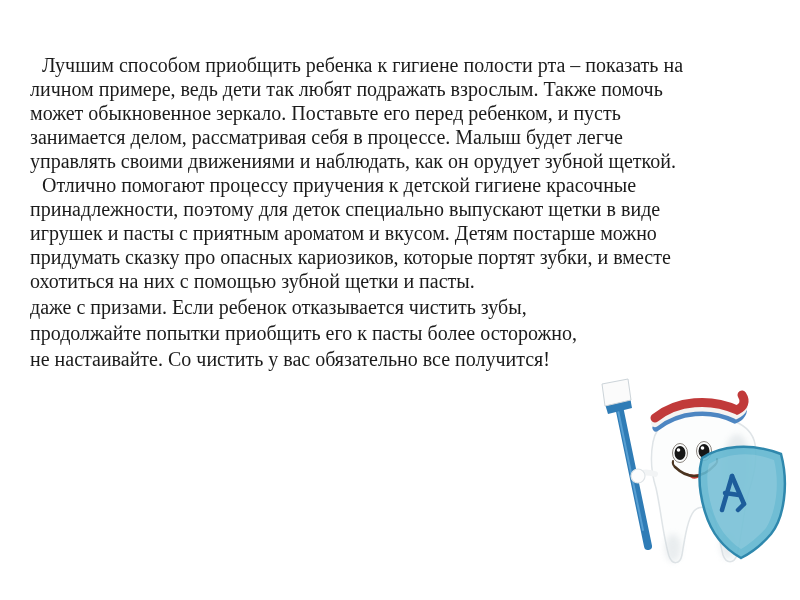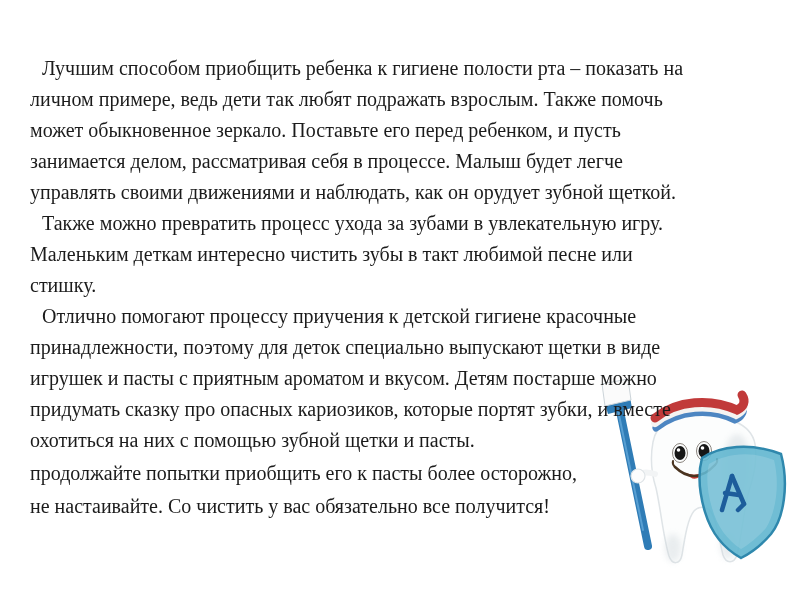--- a/index.html
+++ b/index.html
@@ -16,21 +16,21 @@
   }
   .text-block {
     position: absolute;
     top: 53px; left: 30px; right: 6px;
     z-index: 2;
     color: #1b1b1b;
   }
   .para {
     margin: 0;
     font-size: 20px;
-    line-height: 31px;
+    line-height: 24px;
     white-space: pre-line;
     color: #1b1b1b;
   }
   .indent { text-indent: 12px; }
   .gap { margin-top: 2px; }
   .mascot {
     position: absolute;
     left: 585px; top: 378px;
     width: 215px; height: 200px;
     z-index: 1;
@@ -40,28 +40,26 @@
 <body>
 
 <div class="slide">
 
   <div class="text-block">
     <p class="para indent">Лучшим способом приобщить ребенка к гигиене полости рта – показать на
 личном примере, ведь дети так любят подражать взрослым. Также помочь
 может обыкновенное зеркало. Поставьте его перед ребенком, и пусть
 занимается делом, рассматривая себя в процессе. Малыш будет легче
 управлять своими движениями и наблюдать, как он орудует зубной щеткой.</p>
-    <p class="para indent">Также можно превратить процесс ухода за зубами в увлекательную игру.
-Маленьким деткам интересно чистить зубы в такт любимой песне или
-стишку.</p>
     <p class="para indent">Отлично помогают процессу приучения к детской гигиене красочные
 принадлежности, поэтому для деток специально выпускают щетки в виде
 игрушек и пасты с приятным ароматом и вкусом. Детям постарше можно
 придумать сказку про опасных кариозиков, которые портят зубки, и вместе
 охотиться на них с помощью зубной щетки и пасты.</p>
+    <p class="para gap">даже с призами. Если ребенок отказывается чистить зубы,</p>
     <p class="para gap">продолжайте попытки приобщить его к пасты более осторожно,</p>
     <p class="para gap">не настаивайте. Со чистить у вас обязательно все получится!</p>
   </div>
 
   <svg class="mascot" viewBox="0 0 215 200" aria-hidden="true">
     <defs>
       <filter id="soft" x="-40%" y="-40%" width="180%" height="180%">
         <feGaussianBlur stdDeviation="3"></feGaussianBlur>
       </filter>
     </defs>

